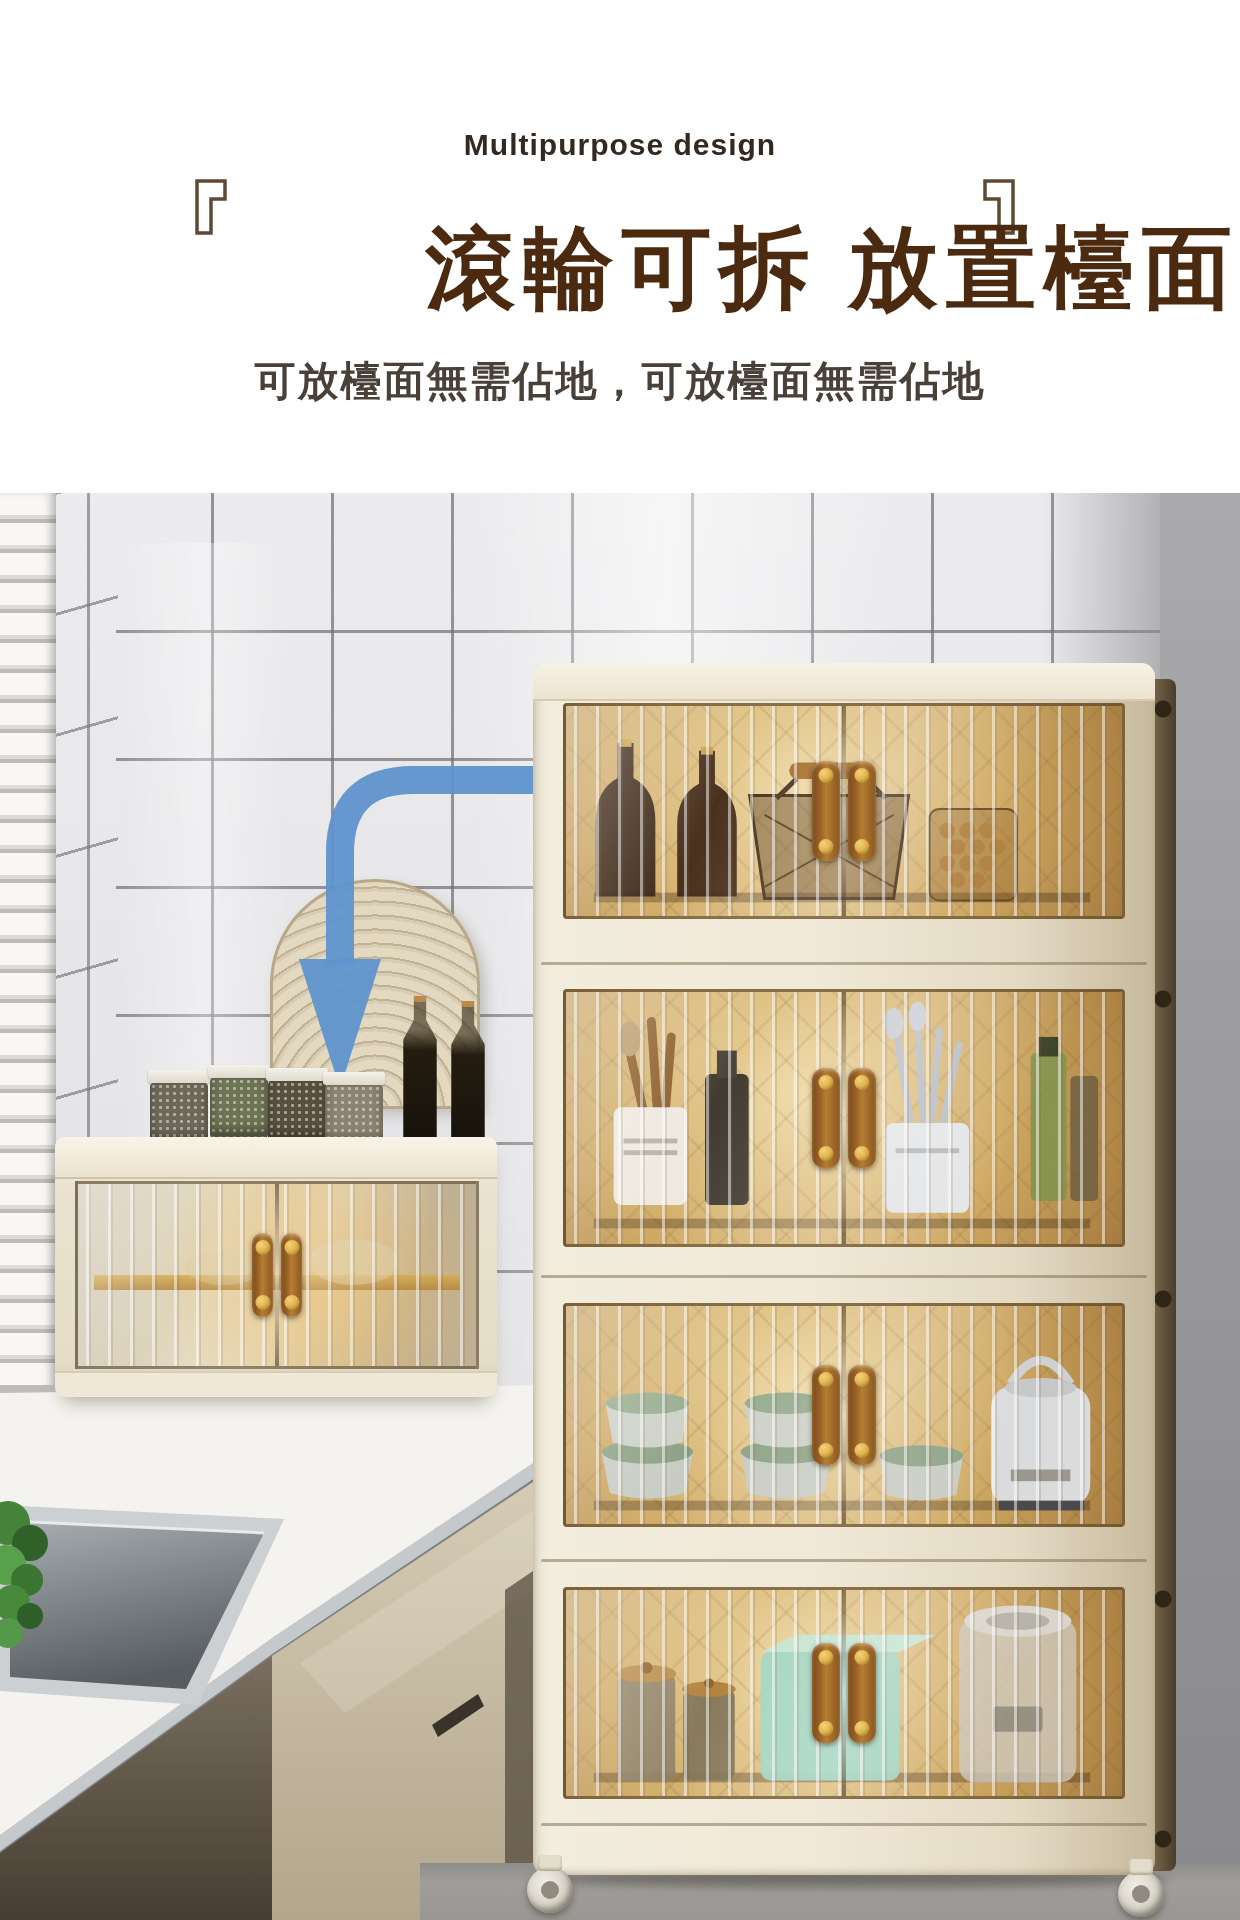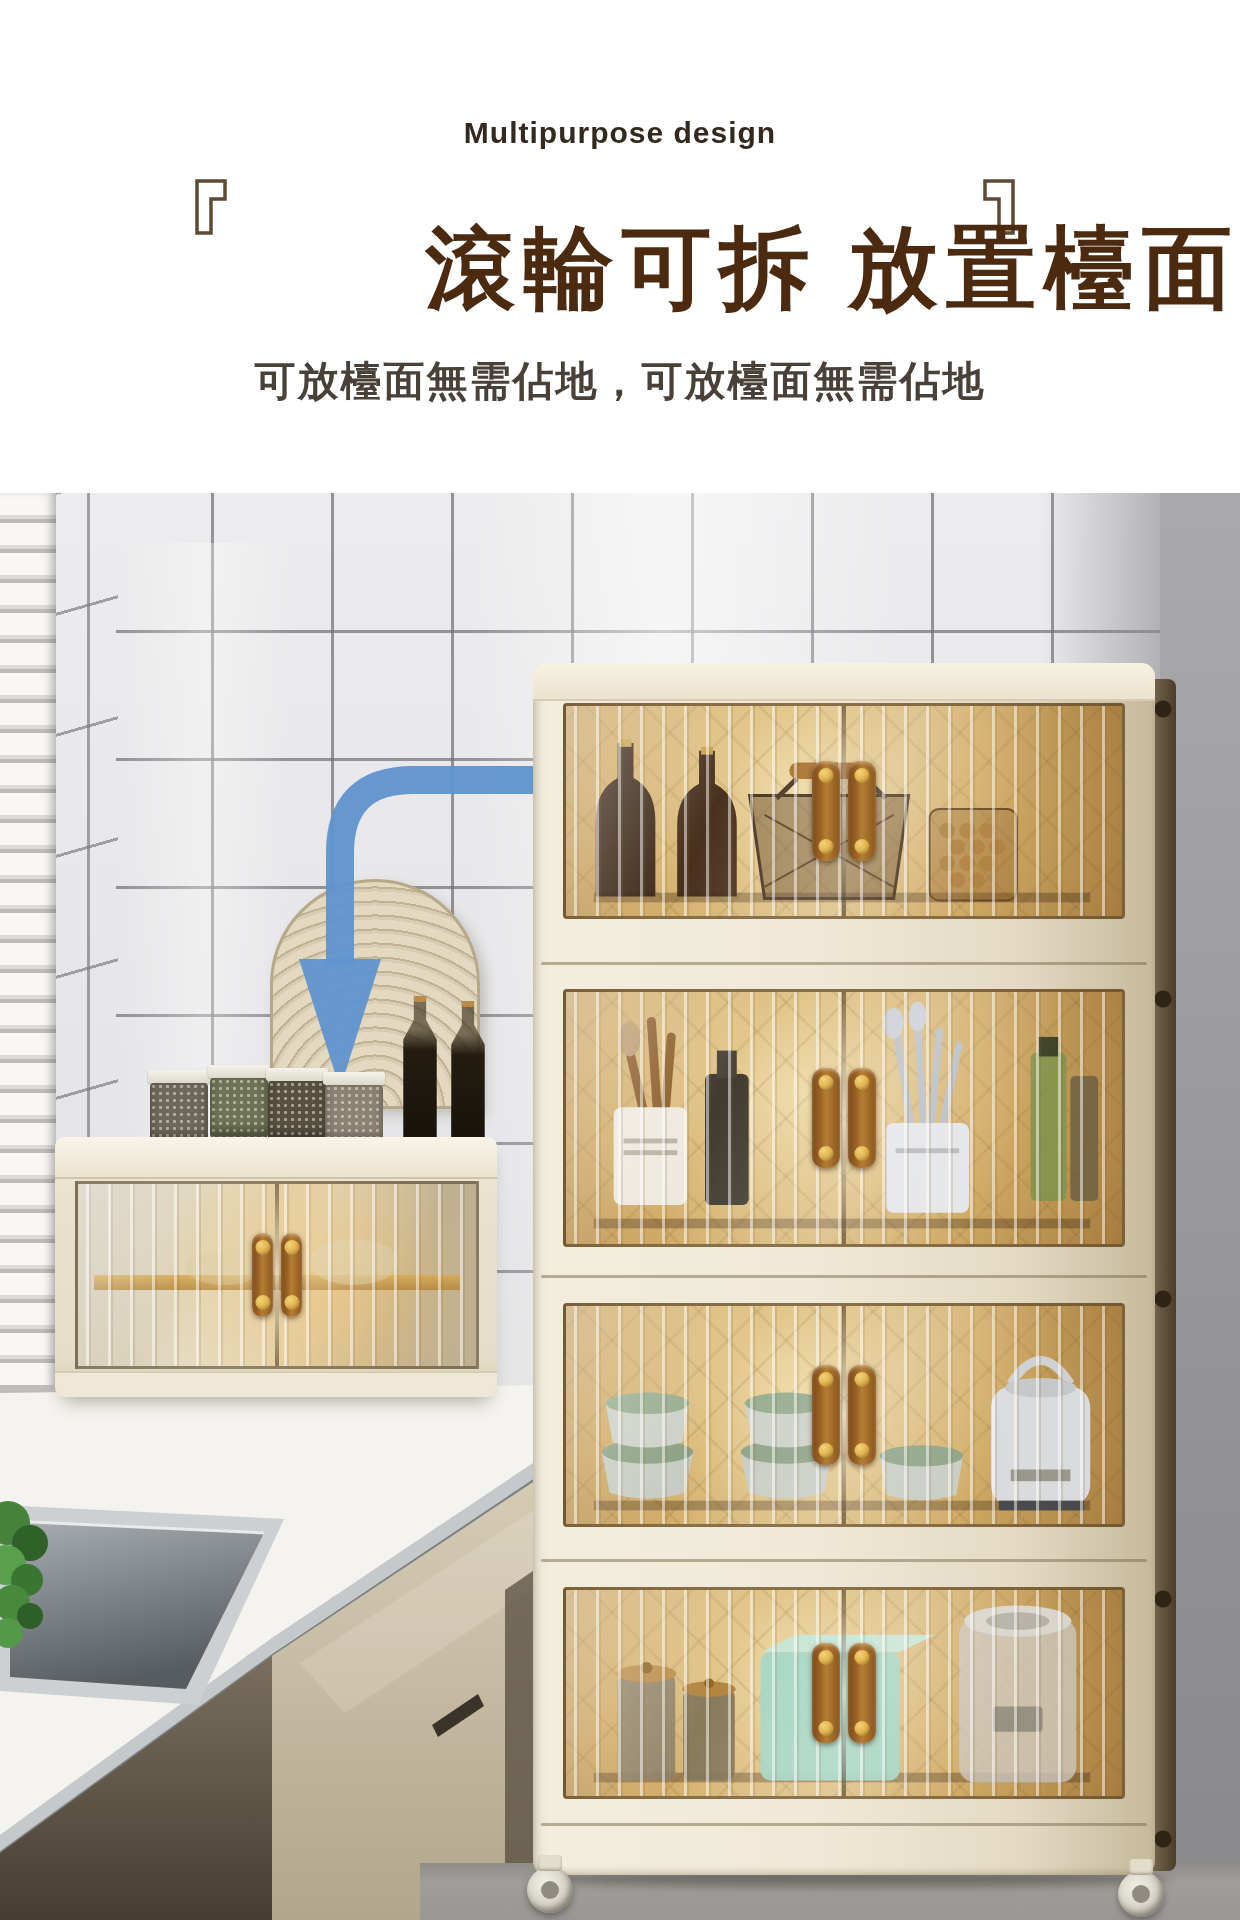--- a/index.html
+++ b/index.html
@@ -1,20 +1,20 @@
 <!DOCTYPE html>
 <html style="--eyebrow-brown: #33291f; --title-brown: #4b2a10; --subtitle-gray: #494038; --bracket-brown: #5d4934; --arrow-blue: #5f93cd; --frame-cream: #f0e9d7; --glass-amber: #cfa963; --glass-amber-light: #eed9a4; --glass-amber-dark: #a67c3e; --handle-brown: #9a6226; --handle-gold: #e3b652; --wall-gray: #919194; --counter-white: #f5f3ef; --drawer-beige: #cbbfa6; --teal-box: #a2d5c3; --floor-gray: #a09e9a; --plant-green: #478a3c; --arch-tan: #d8cdb4; --sink-steel: #aeb3b7;"><head>
 <meta charset="utf-8">
 <style>
   html,body{margin:0;padding:0;background:#ffffff;}
   .page{position:relative;width:1240px;height:1920px;background:#ffffff;overflow:hidden;
         font-family:"Liberation Sans", sans-serif;}
 
   
-  .eyebrow{position:absolute;top:116px;left:0;width:100%;text-align:center;
+  .eyebrow{position:absolute;top:128px;left:0;width:100%;text-align:center;
            font-size:30px;font-weight:600;letter-spacing:1px;color:var(--eyebrow-brown,#33291f);}
   .title{position:absolute;top:208px;left:0;width:100%;text-align:right;
          font-family:"Liberation Serif", serif;font-size:90px;font-weight:800;
          letter-spacing:8px;color:var(--title-brown,#4b2a10);white-space:nowrap;}
   .subtitle{position:absolute;top:354px;left:0;width:100%;text-align:center;
             font-family:"Liberation Serif", serif;font-size:41px;font-weight:600;
             letter-spacing:2px;color:var(--subtitle-gray,#494038);white-space:nowrap;}
   .bracket{position:absolute;width:34px;height:58px;}
   .bracket svg{display:block;}
   .bracket-open{left:194px;top:178px;}

